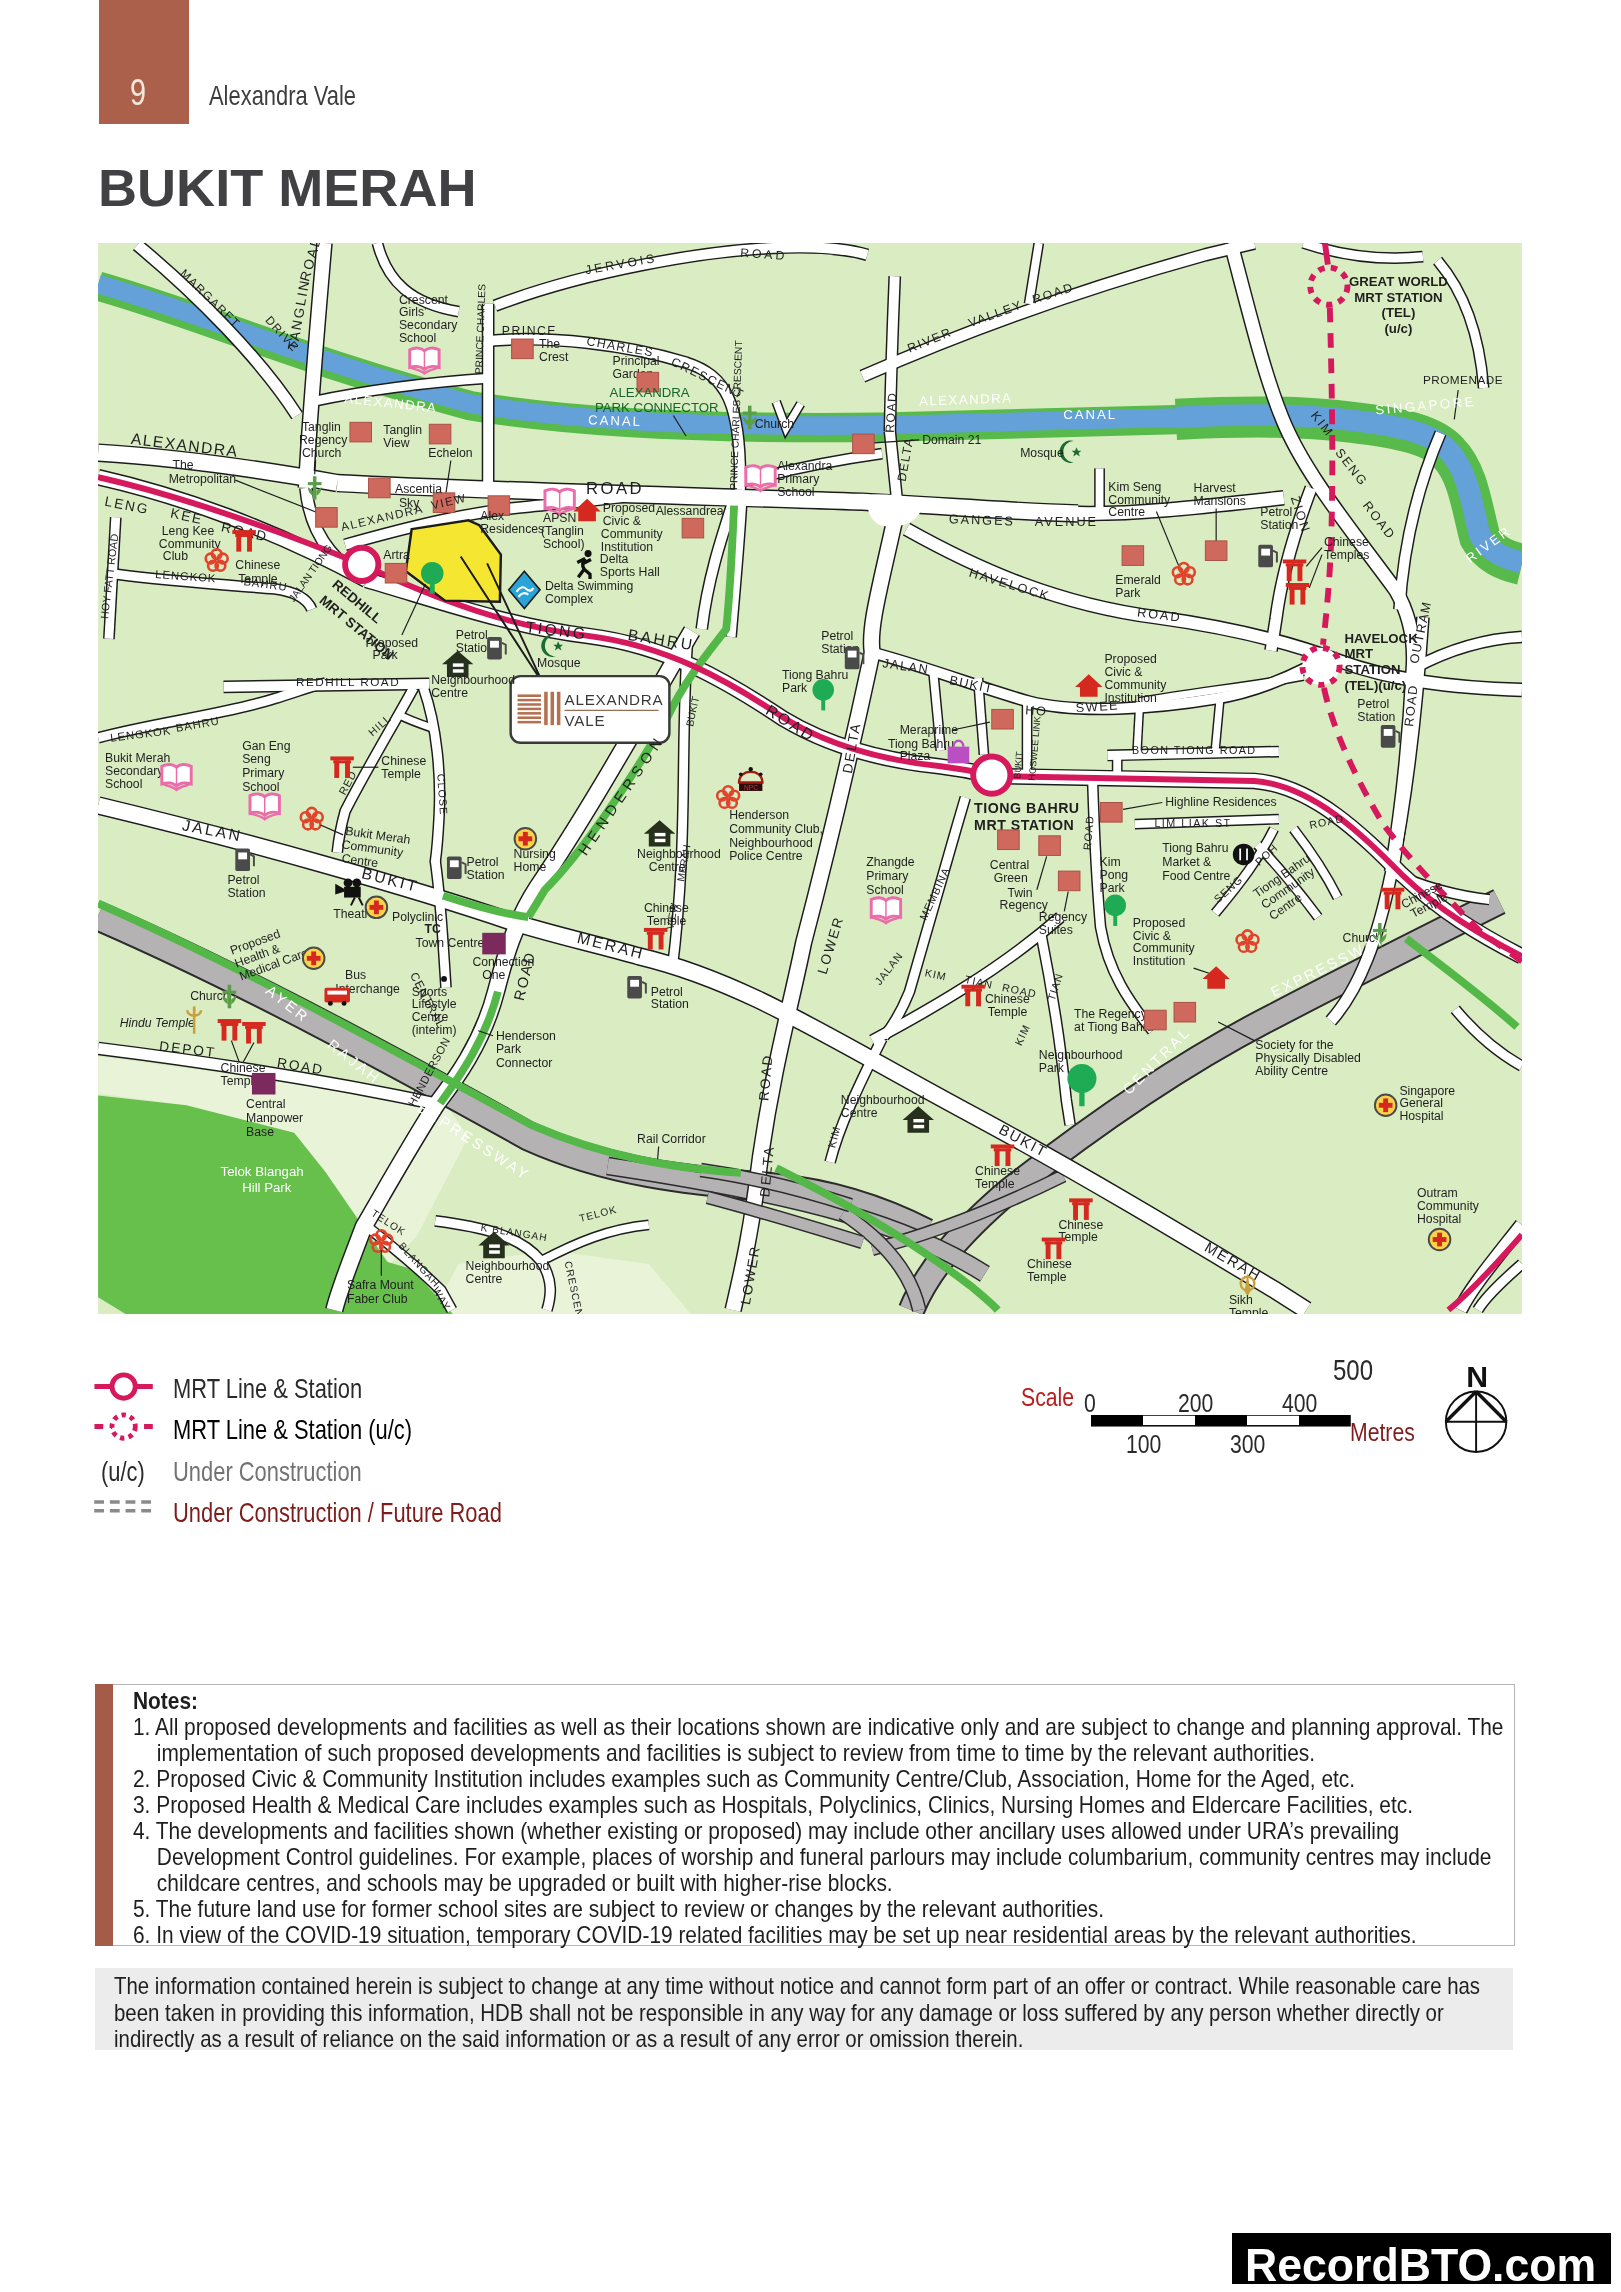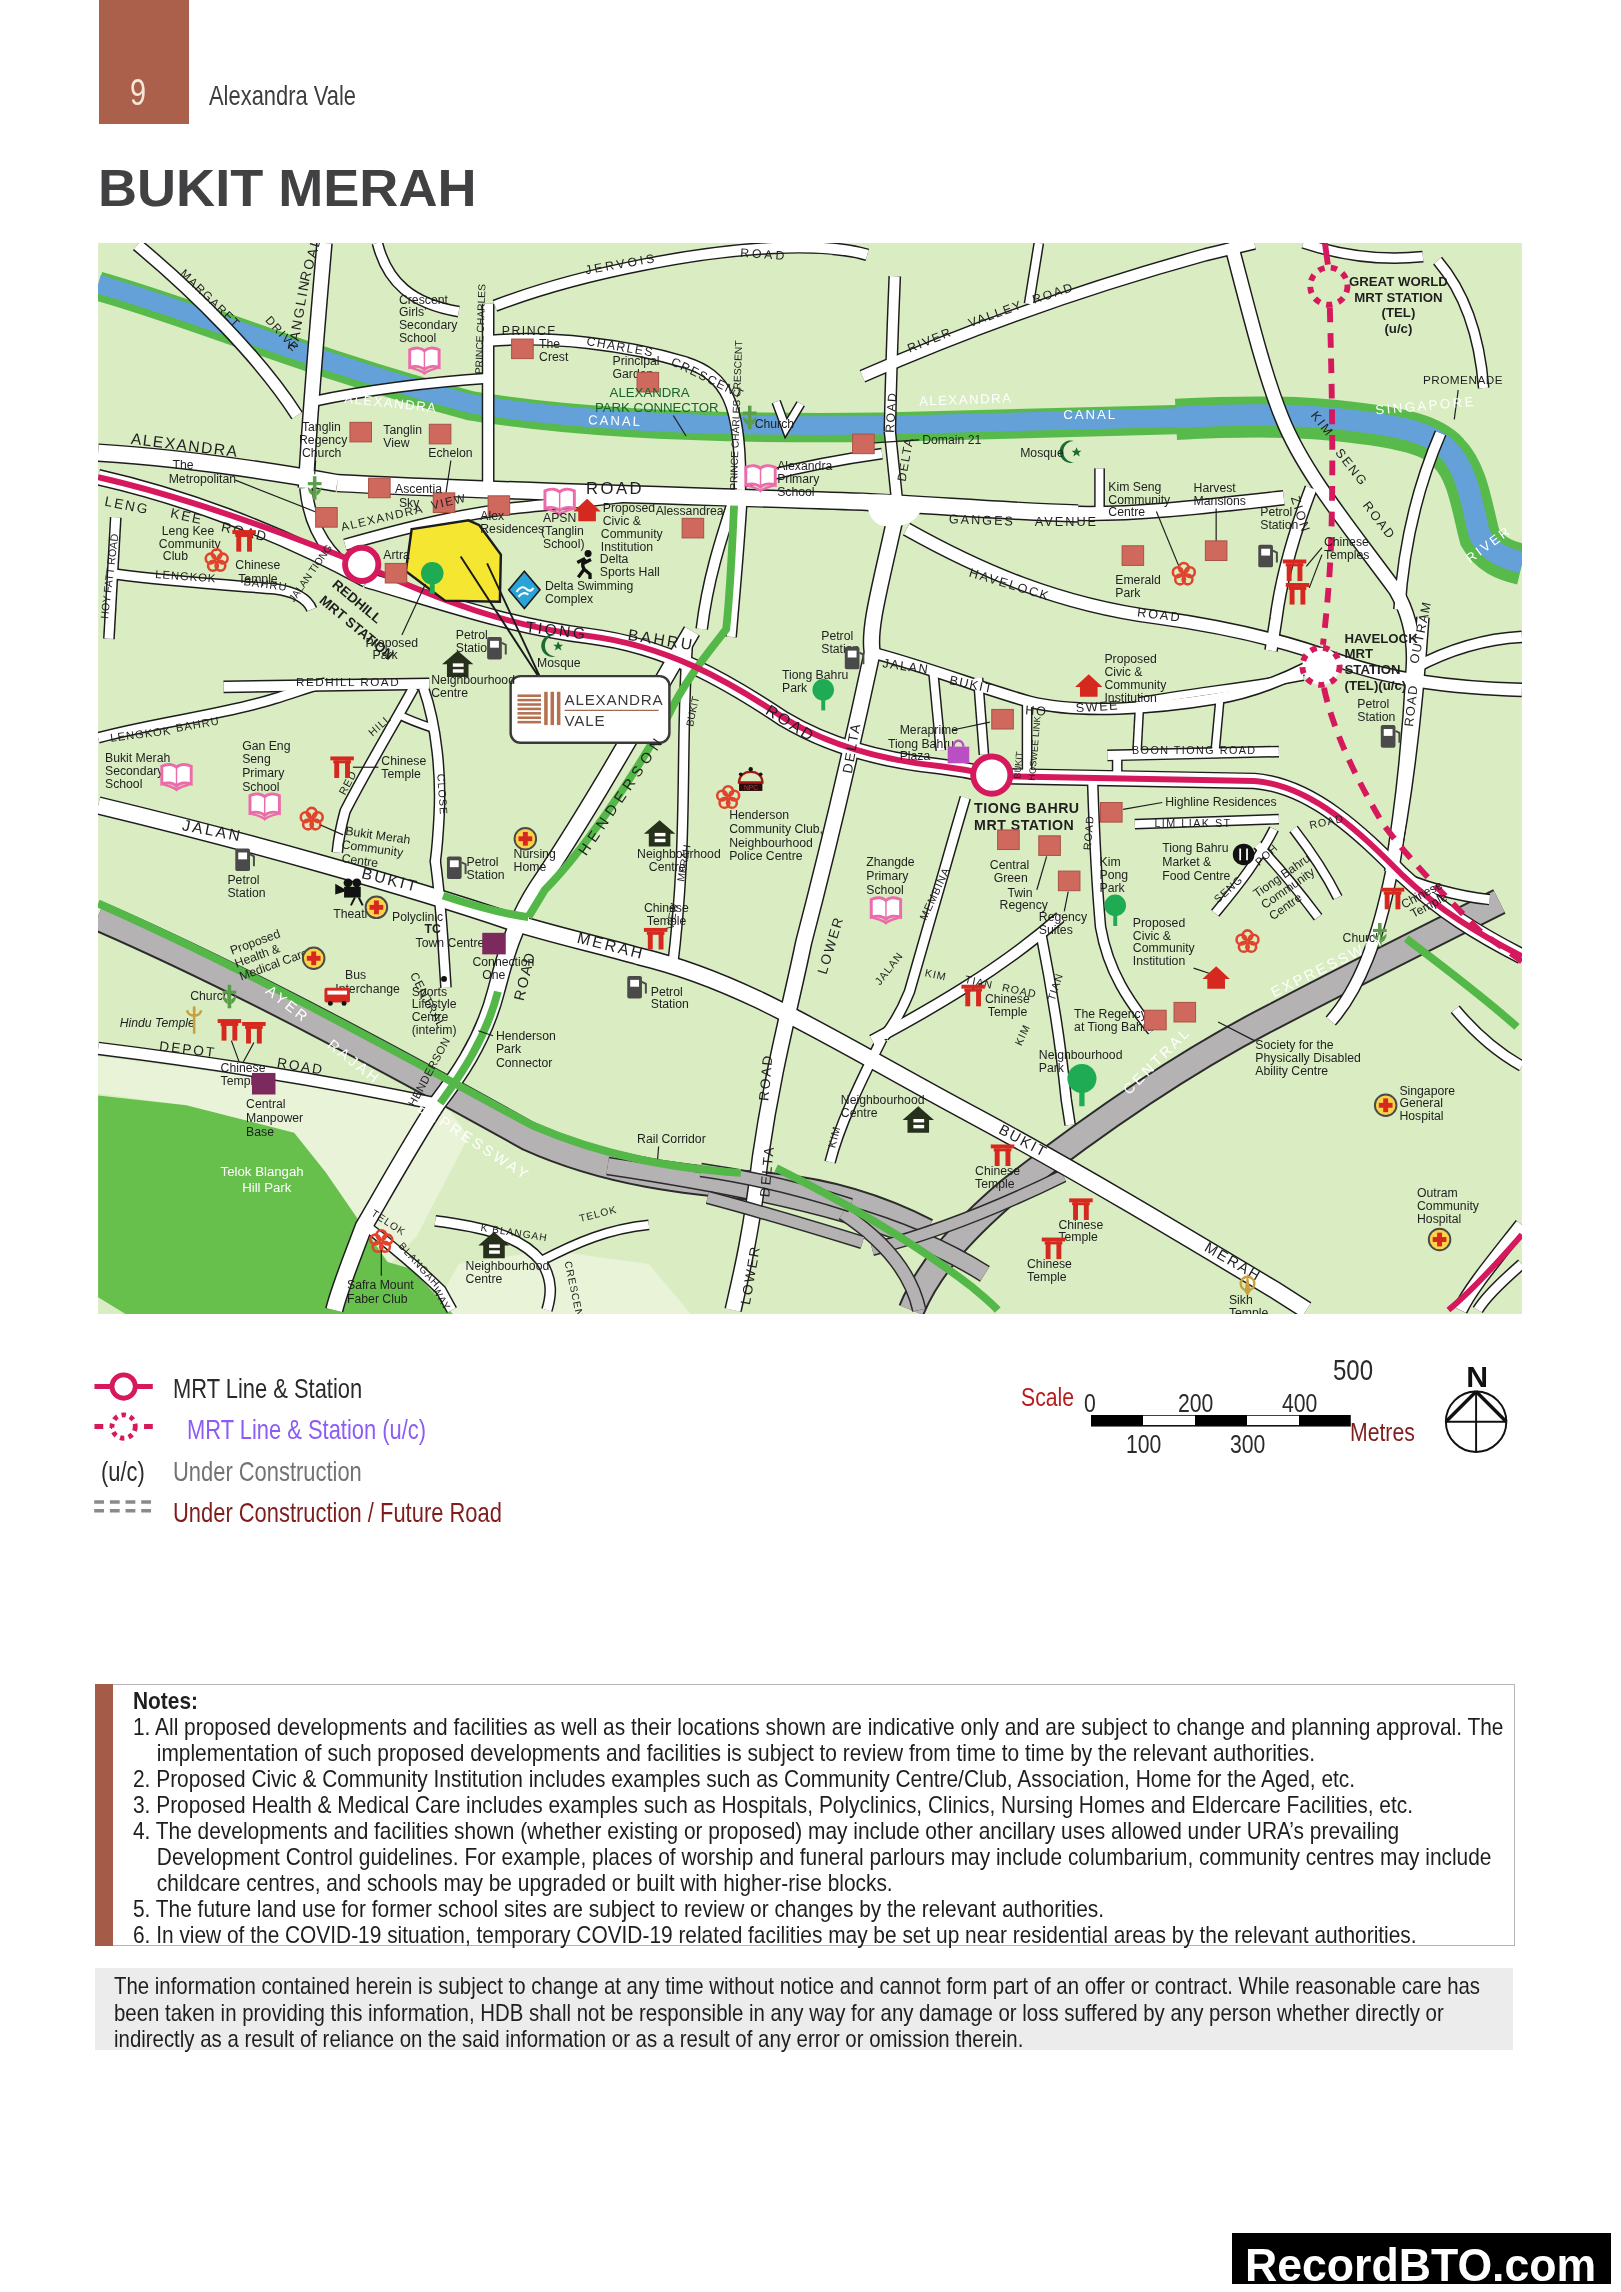--- a/index.html
+++ b/index.html
@@ -992,21 +992,21 @@
 <svg class="abs" style="left:94px;top:1370px" width="69" height="35" viewBox="0 0 70 36">
 <line x1="0" y1="17" x2="60" y2="17" stroke="#d6195c" stroke-width="5"></line>
 <circle cx="30" cy="17" r="12" fill="#fff" stroke="#d6195c" stroke-width="5"></circle>
 </svg>
 <div class="abs" style="left:173px;top:1373px;font-size:27.4px;color:#2a2a2a"><span class="sx">MRT Line &amp; Station</span></div>
 
 <svg class="abs" style="left:94px;top:1410px" width="69" height="35" viewBox="0 0 70 36">
 <line x1="0" y1="17" x2="60" y2="17" stroke="#d6195c" stroke-width="5" stroke-dasharray="9 8"></line>
 <circle cx="30" cy="17" r="12" fill="#fff" stroke="#d6195c" stroke-width="5" stroke-dasharray="4.5 4.5"></circle>
 </svg>
-<div class="abs" style="left:187px;top:1414px;font-size:27.4px;color:#8b5cf6"><span class="sx">MRT Line &amp; Station (u/c)</span></div>
+<div class="abs" style="left:173px;top:1414px;font-size:27.4px;color:#000000"><span class="sx">MRT Line &amp; Station (u/c)</span></div>
 
 <div class="abs" style="left:101px;top:1456px;font-size:27.4px;color:#2a2a2a"><span class="sx">(u/c)</span></div>
 <div class="abs" style="left:173px;top:1456px;font-size:27.4px;color:#737373"><span class="sx">Under Construction</span></div>
 
 <svg class="abs" style="left:94px;top:1498px" width="69" height="19.6" viewBox="0 0 70 20">
 <line x1="0" y1="4" x2="62" y2="4" stroke="#8a8a8a" stroke-width="3.5" stroke-dasharray="10 6"></line>
 <line x1="0" y1="13" x2="62" y2="13" stroke="#8a8a8a" stroke-width="3.5" stroke-dasharray="10 6"></line>
 </svg>
 <div class="abs" style="left:173px;top:1497px;font-size:27.4px;color:#7f1d1d"><span class="sx">Under Construction / Future Road</span></div>
 

